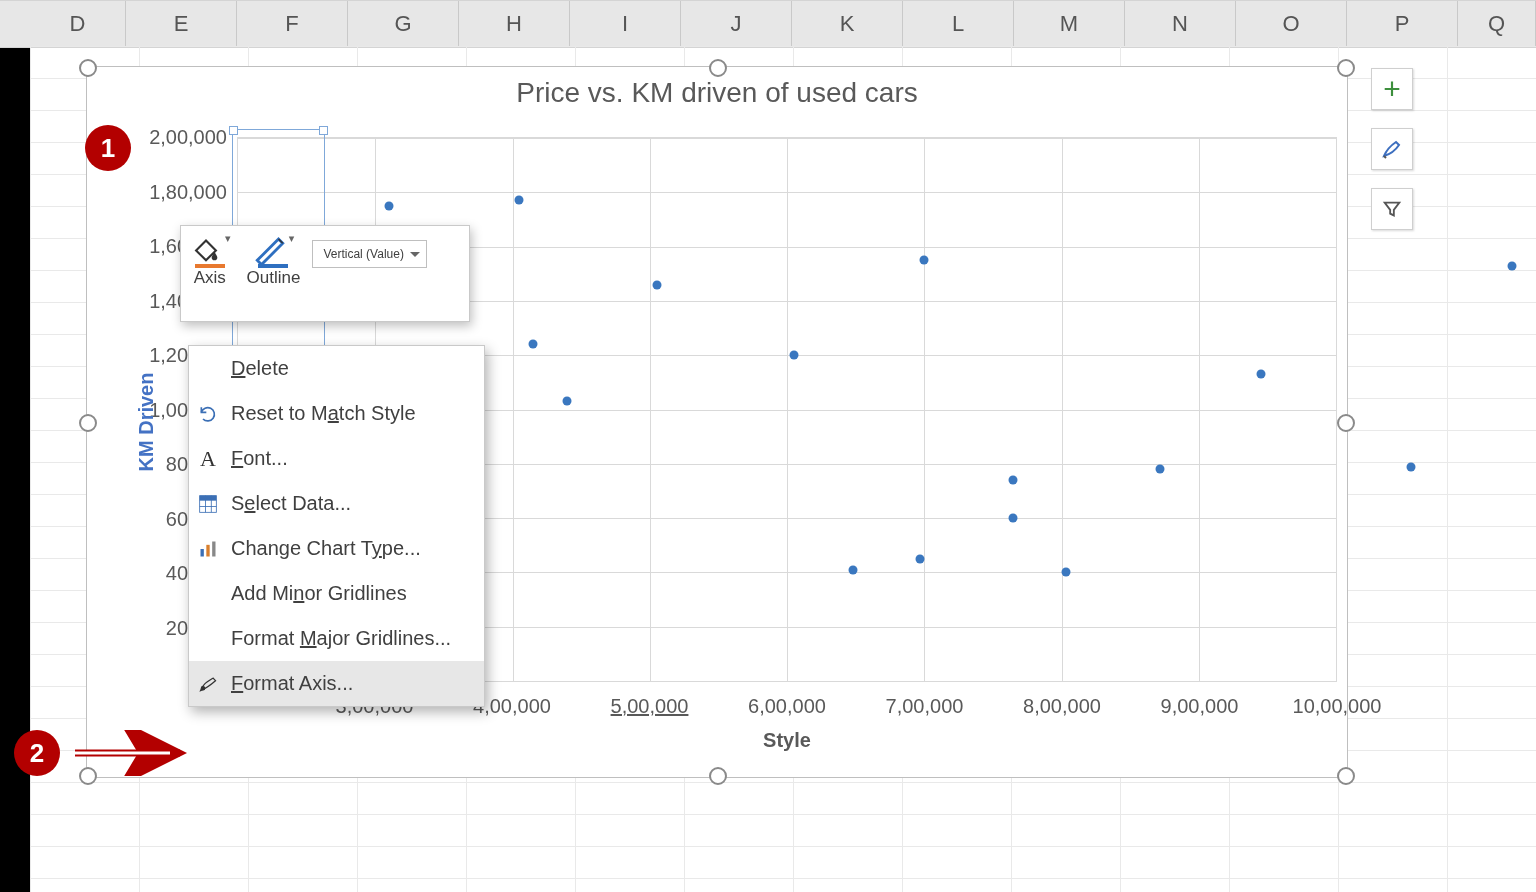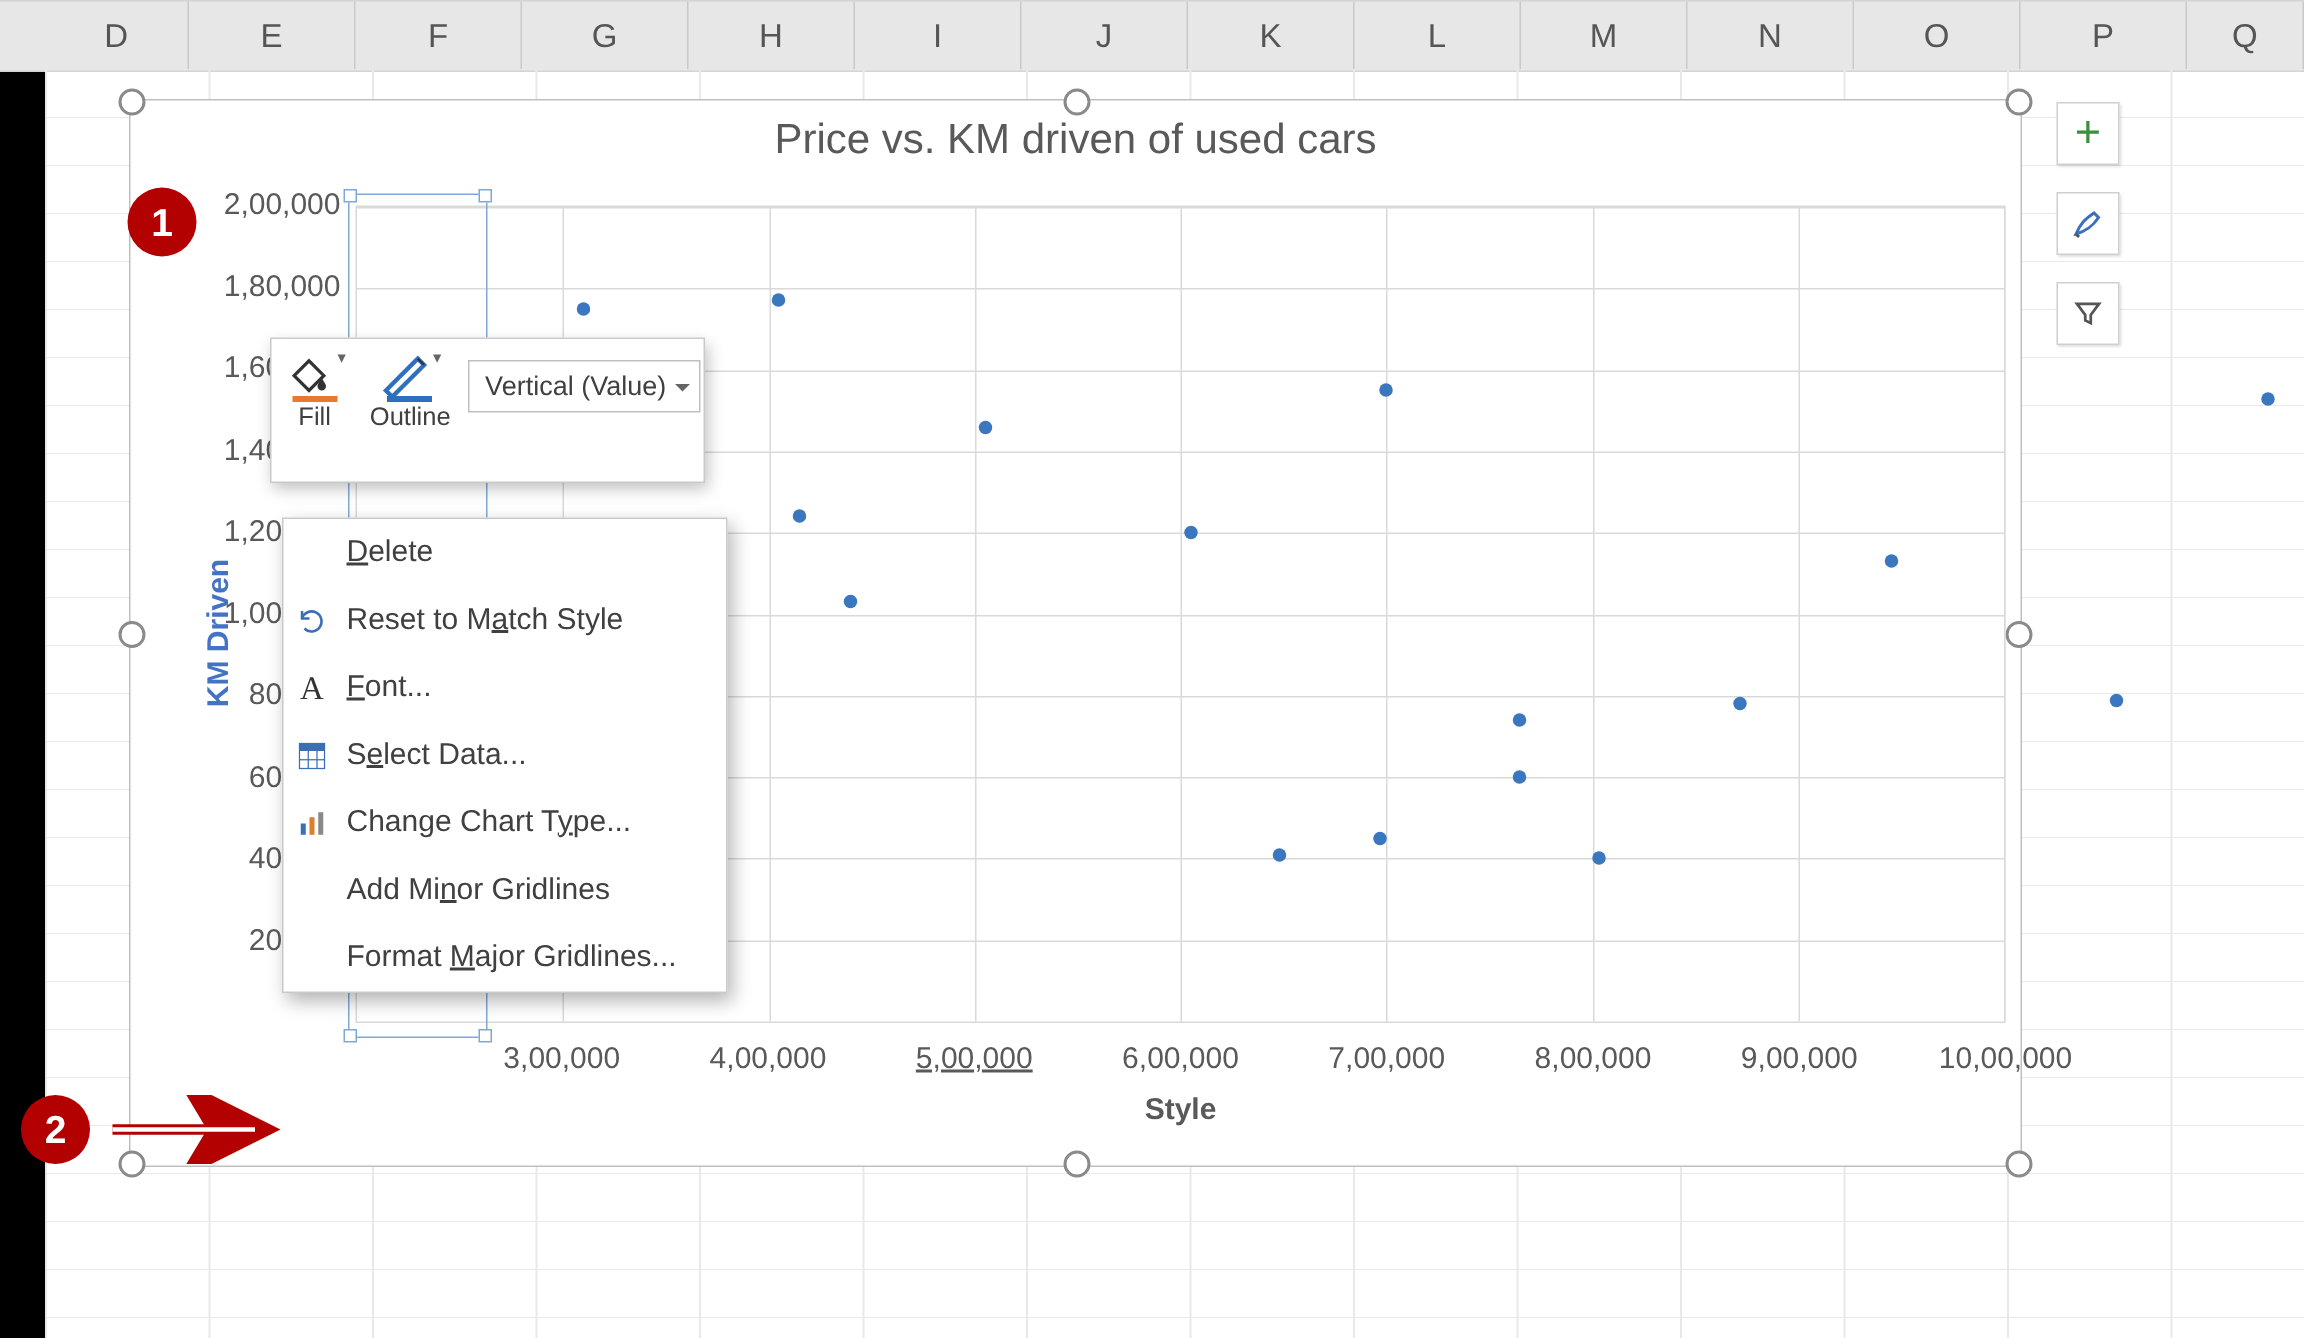--- a/index.html
+++ b/index.html
@@ -48,21 +48,21 @@
 
 
 .sidebtn{position:absolute;right:123px;width:40px;height:40px;border:1px solid #cfcfcf;background:#fff;display:flex;align-items:center;justify-content:center;box-shadow:1px 1px 2px rgba(0,0,0,.15)}
 .sidebtn.plus{top:68px;color:#3d8f3d;font-size:30px;font-weight:300}
 .sidebtn.brush{top:128px}
 .sidebtn.filter{top:188px}
 
 
 .mini{position:absolute;left:180px;top:225px;width:288px;height:95px;background:#fff;border:1px solid #c9c9c9;box-shadow:2px 4px 10px rgba(0,0,0,.25);display:flex;align-items:flex-start}
 .mini .btn{display:flex;flex-direction:column;align-items:center;padding:6px 8px 0;font-size:17px;color:#404040}
-.mini .drop{border:1px solid #bfbfbf;padding:6px 22px 6px 10px;font-size:18px;position:relative;margin:14px 0 0 4px;white-space:nowrap}
+.mini .drop{border:1px solid #bfbfbf;padding:6px 22px 6px 10px;font-size:12px;position:relative;margin:14px 0 0 4px;white-space:nowrap}
 .mini .drop::after{content:'';position:absolute;right:6px;top:50%;border:5px solid transparent;border-top-color:#666;transform:translateY(-2px)}
 .mini svg{width:34px;height:34px}
 .mini .caret{font-size:11px;color:#666;margin-left:2px}
 
 
 .ctx{position:absolute;left:188px;top:345px;width:295px;background:#fff;border:1px solid #c9c9c9;box-shadow:3px 5px 12px rgba(0,0,0,.3);font-size:20px}
 .ctx .item{height:45px;display:flex;align-items:center;padding:0 6px;cursor:default}
 .ctx .item.hover{background:#e7e7e7}
 .ctx .item.disabled{color:#a8a8a8}
 .ctx .ico{width:26px;margin-right:10px;display:flex;justify-content:center}
@@ -193,21 +193,21 @@
 <div class="mini">
   <div class="btn">
     <div style="display:flex;align-items:flex-start">
       <svg viewBox="0 0 24 24">
           <path d="M5 13l7-7 7 7-7 7z" fill="none" stroke="#333" stroke-width="1.5"></path>
           <path d="M18 14c1 2 2 3 2 4a2 2 0 11-4 0c0-1 1-2 2-4z" fill="#333"></path>
         </svg>
       <span class="caret">▾</span>
     </div>
     <div style="height:4px;width:30px;background:#e8792f;margin-top:-2px"></div>
-    <span>Fill</span>
+    <span>Axis</span>
   </div>
   <div class="btn">
     <div style="display:flex;align-items:flex-start">
       <svg viewBox="0 0 24 24">
           <path d="M3 20L18 5l3 3L6 23z" fill="none" stroke="#2e6fc0" stroke-width="2"></path>
           <path d="M18 5l3 3" stroke="#333"></path>
         </svg>
       <span class="caret">▾</span>
     </div>
     <div style="height:4px;width:30px;background:#2e6fc0;margin-top:-2px"></div>
@@ -256,20 +256,29 @@
       </span>
       <span>Change Chart T<u>y</u>pe...</span>
     </div>
   <div class="item">
       <span class="ico"></span>
       <span>Add Mi<u>n</u>or Gridlines</span>
     </div>
   <div class="item">
       <span class="ico"></span>
       <span>Format <u>M</u>ajor Gridlines...</span>
+    </div>
+  <div class="item hover">
+      <span class="ico">
+        <svg width="20" height="20" viewBox="0 0 24 24" fill="none" stroke="#333" stroke-width="1.5">
+          <path d="M3 20c3-8 7-10 15-15l3 3C13 15 10 17 3 20z"></path>
+          <circle cx="6" cy="17" r="2" fill="#333"></circle>
+        </svg>
+      </span>
+      <span><u>F</u>ormat Axis...</span>
     </div>
 </div>
 
 <div class="badge" style="left:85px;top:125px">1</div>
 <div class="badge" style="left:14px;top:730px">2</div>
 <svg class="arrow" style="left:70px;top:730px" width="125" height="46">
   <defs>
       <marker id="ah" markerWidth="12" markerHeight="12" refX="9" refY="5" orient="auto">
         <path d="M0 0L10 5L0 10L3 5z" fill="#b30000"></path>
       </marker>

